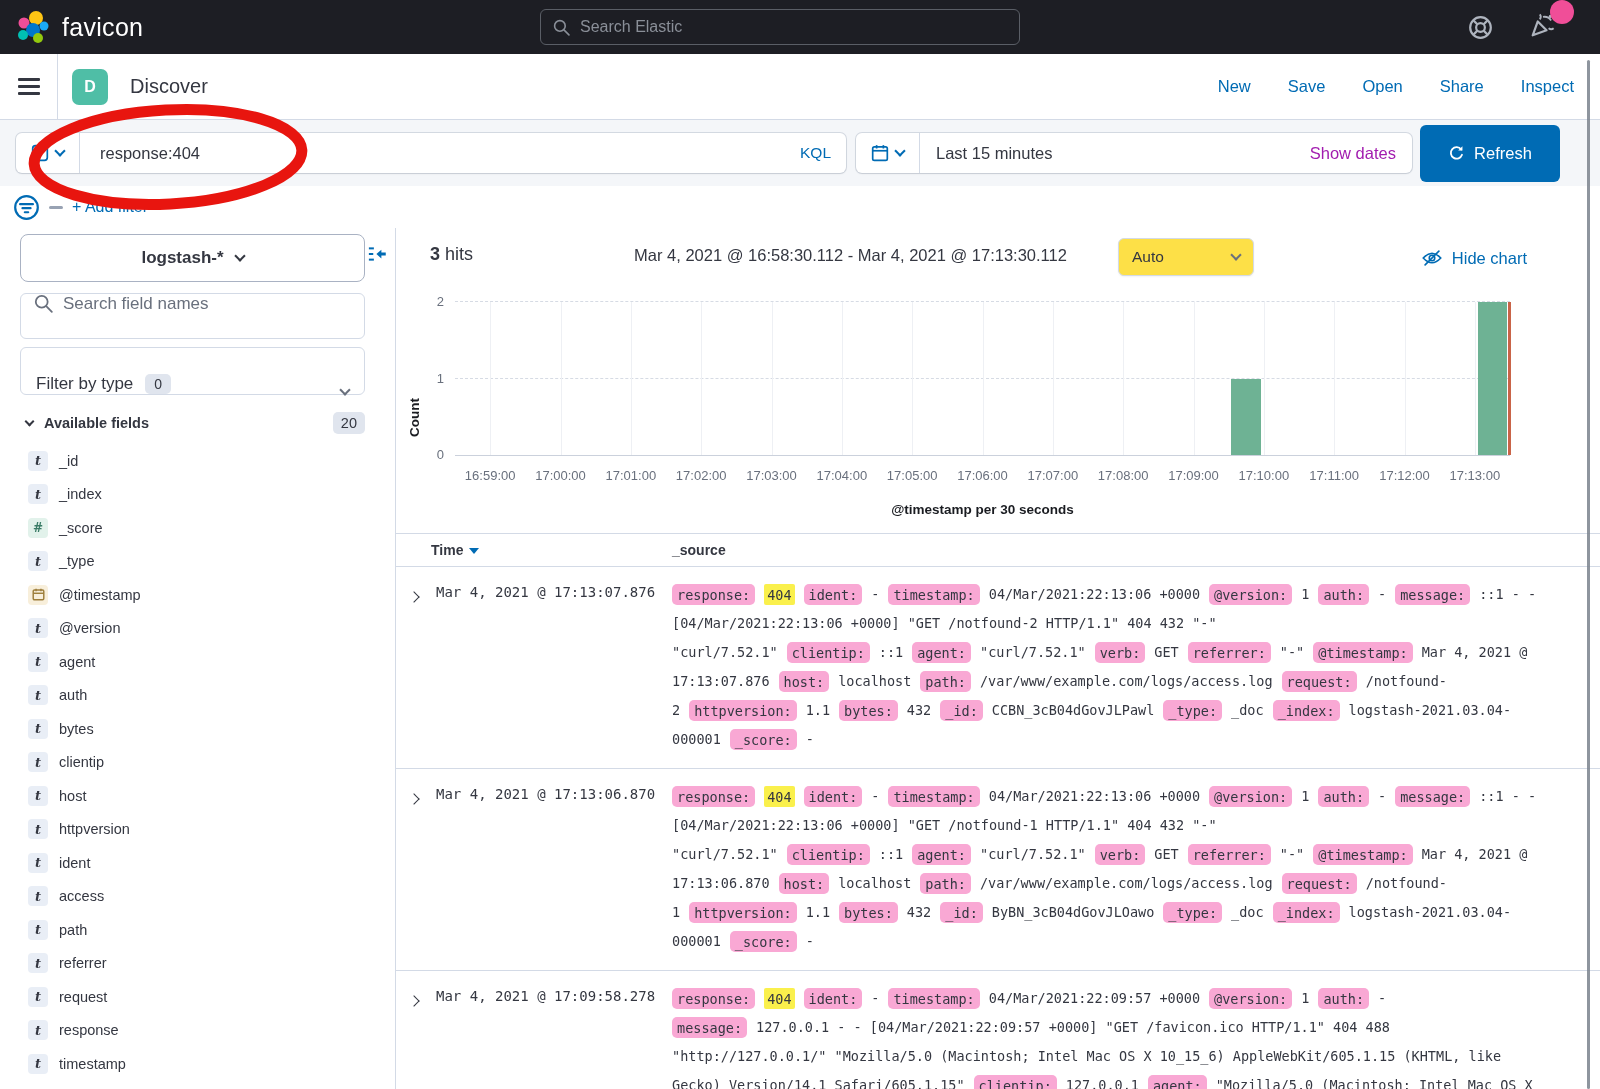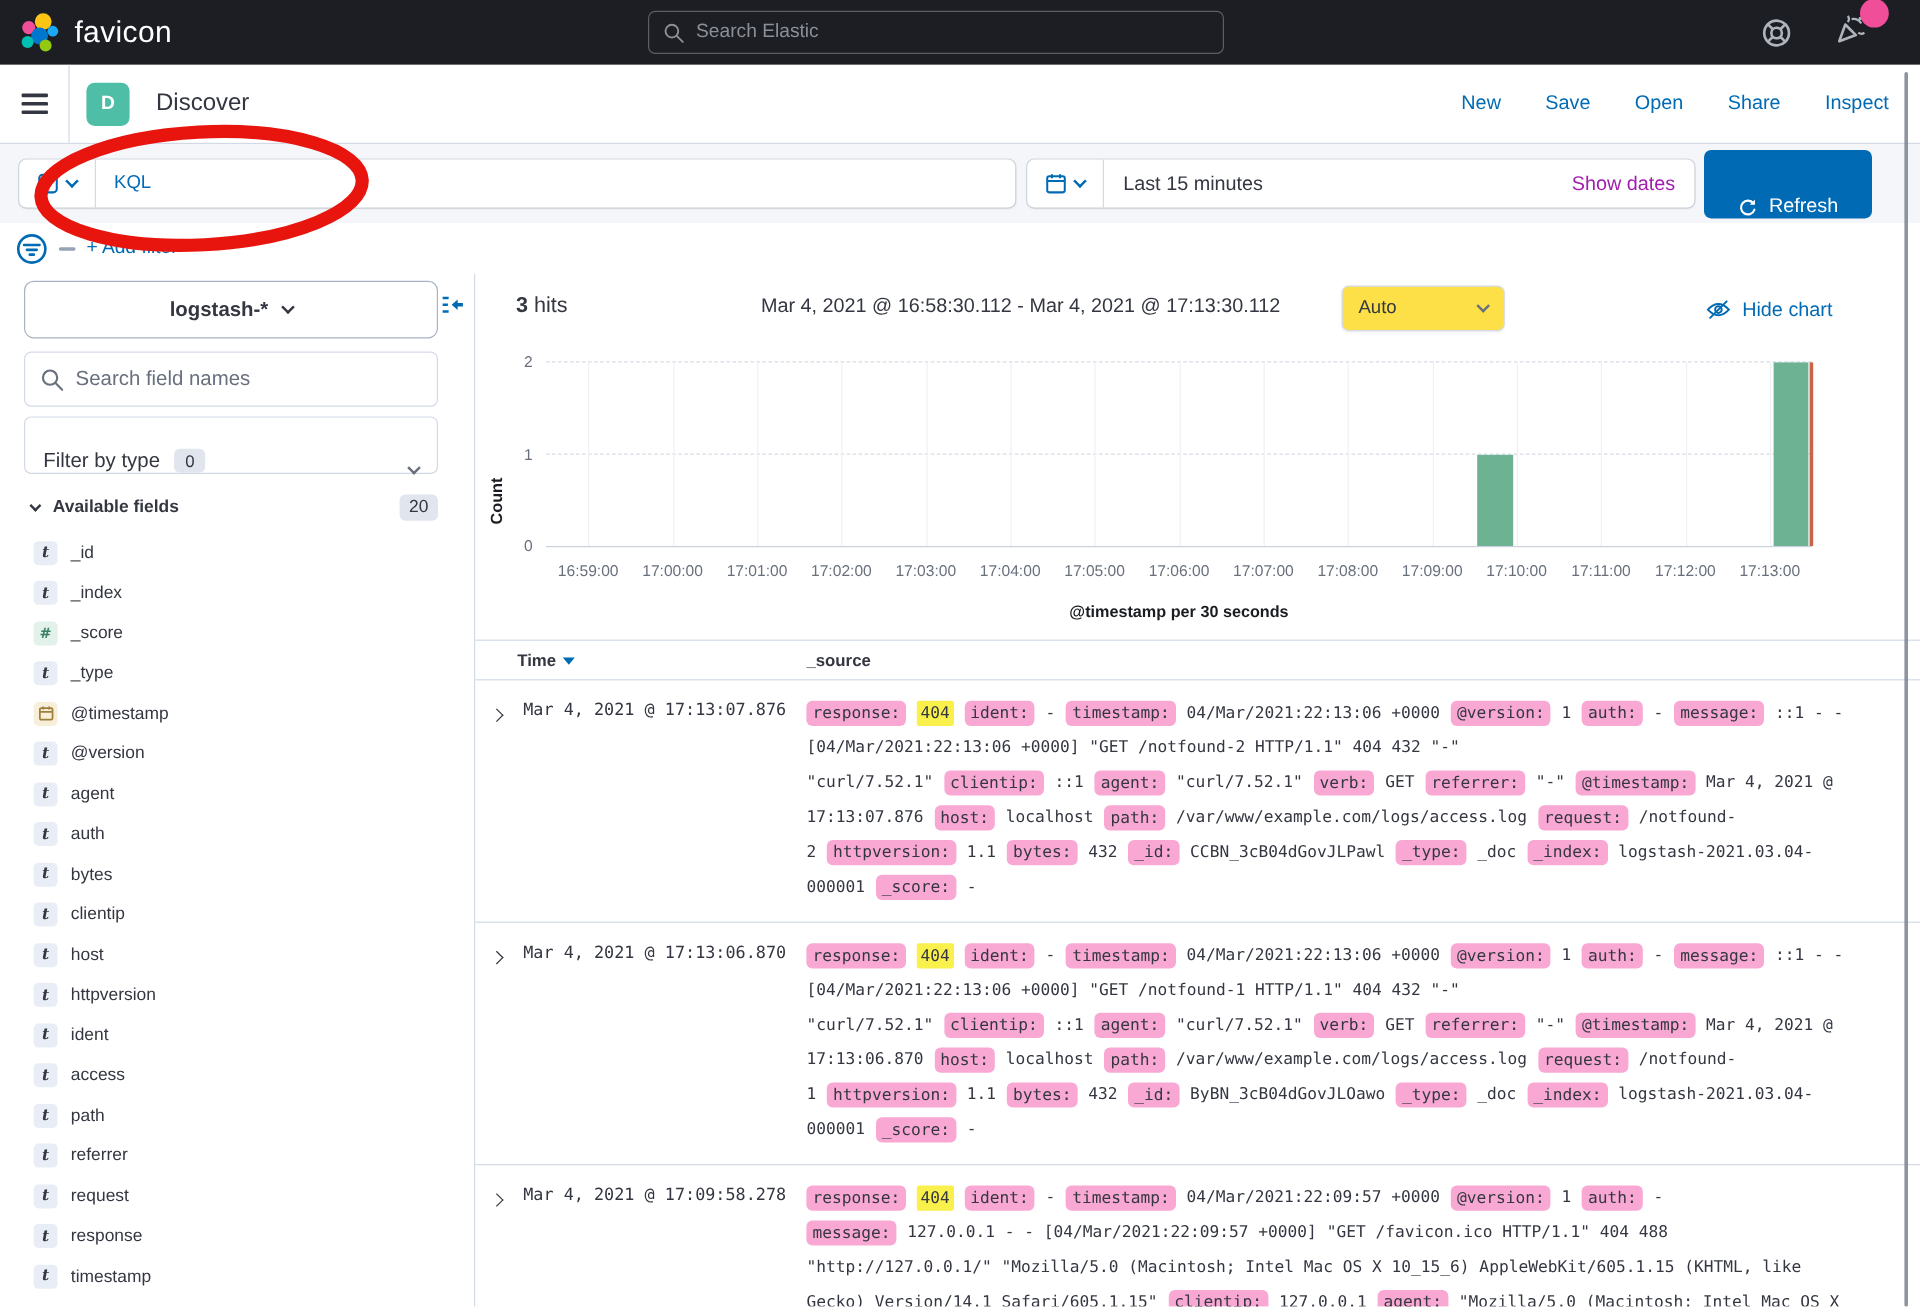--- a/index.html
+++ b/index.html
@@ -28,33 +28,33 @@
   
   .queryrow{position:absolute;top:120px;left:0;right:0;height:66px;background:#F4F6F9;display:flex;align-items:center;padding:0 16px}
   .qbox{width:830px;height:40px;background:#fff;border-radius:6px;display:flex;align-items:center;box-shadow:0 0 0 1px rgba(131,142,164,.28),0 1px 2px rgba(0,0,0,.08)}
   .qb-left{width:64px;height:100%;display:flex;align-items:center;justify-content:center;gap:7px;border-right:1px solid #D3DAE6;color:#006BB4}
   .qb-input{flex:1;font-size:16.5px;color:#343741;padding-left:20px;white-space:nowrap}
   .qb-kql{padding:0 15px;color:#006BB4;font-size:15.5px}
   .datepicker{width:556px;height:40px;margin-left:10px;background:#fff;border-radius:6px;display:flex;align-items:center;box-shadow:0 0 0 1px rgba(131,142,164,.28),0 1px 2px rgba(0,0,0,.08)}
   .dp-left{width:64px;height:100%;display:flex;align-items:center;justify-content:center;gap:7px;border-right:1px solid #D3DAE6;color:#006BB4}
   .dp-text{padding-left:16px;font-size:16.5px}
   .dp-show{margin-left:auto;padding-right:16px;color:#a21caf;font-size:16.5px}
-  .refresh-btn{margin-left:8px;width:140px;height:57px;border:none;border-radius:6px;color:#fff;font-size:16.5px;display:flex;align-items:flex-end;justify-content:center;gap:9px;font-family:inherit;cursor:pointer}
+  .refresh-btn{margin-left:8px;width:140px;height:57px;border:none;border-radius:6px;color:#fff;font-size:16.5px;display:flex;align-items:center;justify-content:center;gap:9px;font-family:inherit;cursor:pointer}
 
   
   .filterrow{position:absolute;top:186px;left:0;right:0;height:42px;background:#fff;display:flex;align-items:center;padding-left:13px;gap:9px}
   .gray-dash{width:14px;height:3px;background:#98A2B3;border-radius:2px}
   .addfilter{color:#006BB4;font-size:16px}
 
   
   .content{position:absolute;top:228px;left:0;right:0;bottom:0;display:flex;overflow:hidden}
   .sidebar{width:396px;border-right:1px solid #D3DAE6;position:relative;padding:6px 0 0 20px;flex:none}
   .index-box{width:345px;height:48px;border:1px solid #A9B2C3;border-radius:8px;display:flex;align-items:center;justify-content:center;gap:12px;font-weight:700;font-size:17px;background:#fff}
   .collapse-ic{position:absolute;right:8px;top:16px;color:#006BB4}
-  .field-search{width:345px;height:46px;margin-top:11px;border:1px solid #D3DAE6;border-radius:6px;display:flex;align-items:center;gap:10px;padding:0 13px;color:#69707D;font-size:17px}
+  .field-search{width:345px;height:46px;margin-top:11px;border:1px solid #D3DAE6;border-radius:6px;display:flex;align-items:flex-start;gap:10px;padding:0 13px;color:#69707D;font-size:17px}
   .type-filter{width:345px;height:48px;margin-top:8px;border:1px solid #D3DAE6;border-radius:6px;display:flex;align-items:flex-end;padding:0 15px;font-size:17px}
   .badge{background:#E0E5EE;border-radius:5px;padding:2px 9px;font-size:14px;color:#343741}
   .type-filter .badge{margin-left:12px}
   .type-filter .chev{margin-left:auto;color:#69707D}
   .af-header{margin-top:17px;display:flex;align-items:center;gap:11px;width:345px;padding-left:6px}
   .af-title{font-weight:700;font-size:14.5px}
   .af-header .badge{margin-left:auto;font-size:14.5px;padding:3px 8px}
   .field-list{margin-top:10px}
   .field-item{height:33.5px;display:flex;align-items:center;gap:11px;padding-left:8px}
   .fi{width:20px;height:20px;border-radius:4px;display:inline-flex;align-items:center;justify-content:center;flex:none}
@@ -173,20 +173,21 @@
 
   <div class="queryrow">
     <div class="qbox">
       <div class="qb-left">
         <svg width="18" height="18" viewBox="0 0 16 16">
           <rect x="1.5" y="1.5" width="13" height="13" rx="2.5" fill="none" stroke="currentColor" stroke-width="1.5"></rect>
           <path d="M4.5 5.5 h7 l-2.6 3 v3 l-1.8-1.2 v-1.8 Z" fill="currentColor"></path>
         </svg>
         <span class="chev"></span>
       </div>
+      <div class="qb-input">response:404</div>
       <div class="qb-kql">KQL</div>
     </div>
     <div class="datepicker">
       <div class="dp-left">
         <svg width="18" height="18" viewBox="0 0 16 16">
           <rect x="1.5" y="2.5" width="13" height="12" rx="1.5" fill="none" stroke="currentColor" stroke-width="1.5"></rect>
           <line x1="1.5" y1="6" x2="14.5" y2="6" stroke="currentColor" stroke-width="1.5"></line>
           <line x1="5" y1="1" x2="5" y2="4" stroke="currentColor" stroke-width="1.5"></line>
           <line x1="11" y1="1" x2="11" y2="4" stroke="currentColor" stroke-width="1.5"></line>
         </svg>

